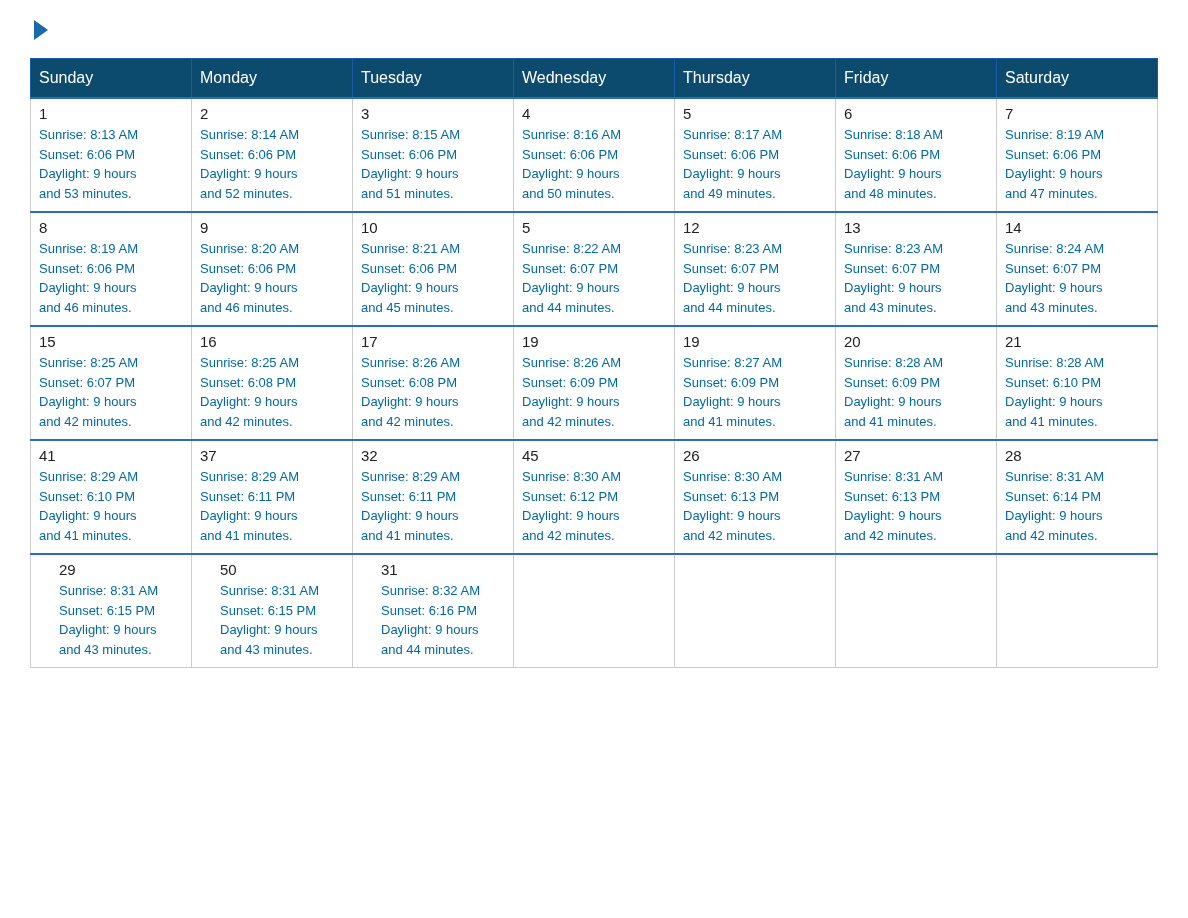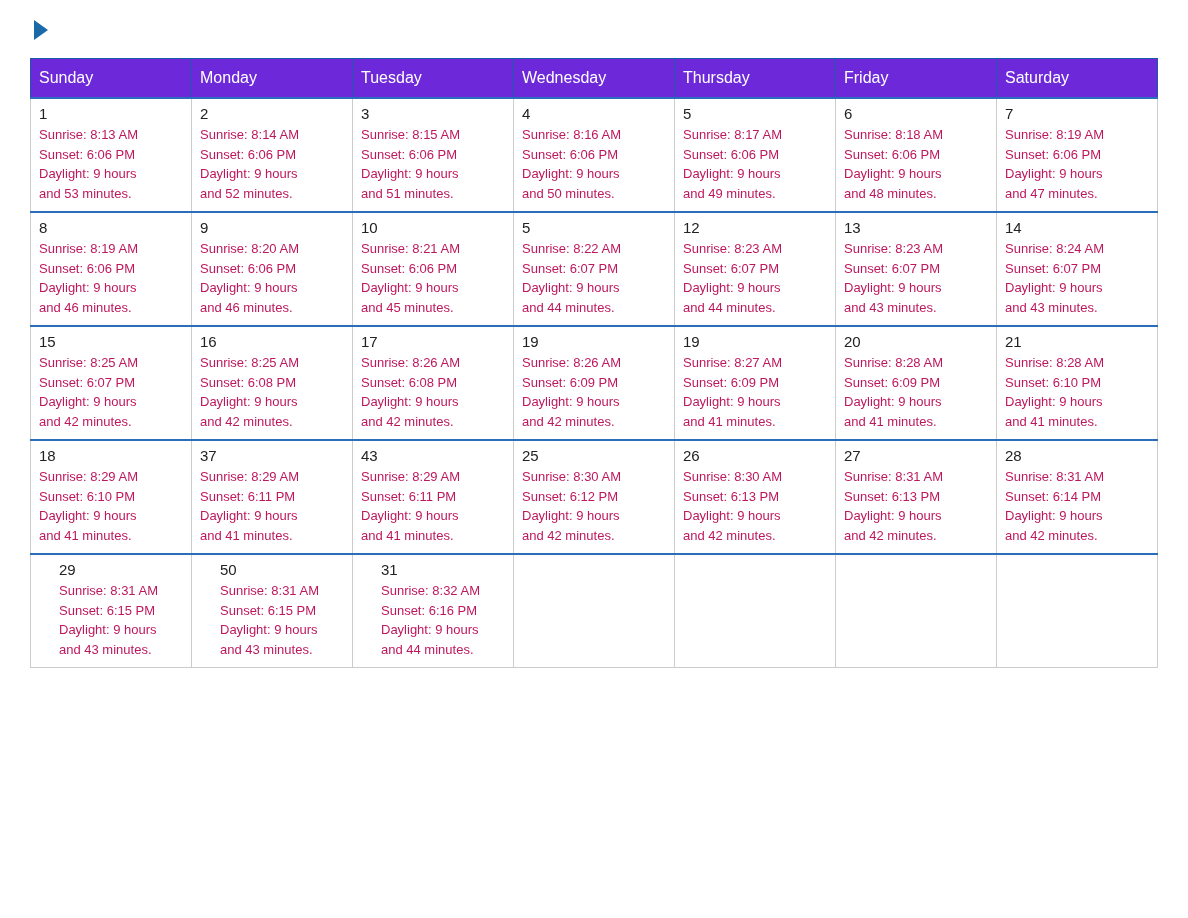--- a/index.html
+++ b/index.html
@@ -30,21 +30,21 @@
       font-size: 22px;
       color: #444;
       margin-top: 4px;
     }
     .calendar-table {
       width: 100%;
       border-collapse: collapse;
       table-layout: fixed;
     }
     .calendar-table thead th {
-      background-color: #6d28d9;
+      background-color: #0c4a6e;
       color: #fff;
       font-size: 16px;
       font-weight: normal;
       padding: 10px 8px;
       text-align: left;
       border: 1px solid #1a5aaa;
     }
     .calendar-table tbody td {
       vertical-align: top;
       padding: 6px 8px 8px 8px;
@@ -64,21 +64,21 @@
     }
     .day-number {
       font-size: 15px;
       font-weight: normal;
       display: block;
       margin-bottom: 3px;
     }
     .day-info {
       font-size: 13px;
       line-height: 1.5;
-      color: #be185d;
+      color: #0369a1;
     }
     .empty-cell {
       background: #fff;
     }
     .logo-block {
       display: flex;
       flex-direction: column;
       line-height: 1.1;
     }
     .logo-line1 {
@@ -219,33 +219,33 @@
           <span class="day-number">20</span>
           <div class="day-info">Sunrise: 8:28 AM<br>Sunset: 6:09 PM<br>Daylight: 9 hours<br>and 41 minutes.</div>
         </td>
         <td>
           <span class="day-number">21</span>
           <div class="day-info">Sunrise: 8:28 AM<br>Sunset: 6:10 PM<br>Daylight: 9 hours<br>and 41 minutes.</div>
         </td>
       </tr>
       <tr>
         <td>
-          <span class="day-number">18</span>
+          <span class="day-number">41</span>
           <div class="day-info">Sunrise: 8:29 AM<br>Sunset: 6:10 PM<br>Daylight: 9 hours<br>and 41 minutes.</div>
         </td>
         <td>
           <span class="day-number">37</span>
           <div class="day-info">Sunrise: 8:29 AM<br>Sunset: 6:11 PM<br>Daylight: 9 hours<br>and 41 minutes.</div>
         </td>
         <td>
-          <span class="day-number">43</span>
+          <span class="day-number">32</span>
           <div class="day-info">Sunrise: 8:29 AM<br>Sunset: 6:11 PM<br>Daylight: 9 hours<br>and 41 minutes.</div>
         </td>
         <td>
-          <span class="day-number">25</span>
+          <span class="day-number">45</span>
           <div class="day-info">Sunrise: 8:30 AM<br>Sunset: 6:12 PM<br>Daylight: 9 hours<br>and 42 minutes.</div>
         </td>
         <td>
           <span class="day-number">26</span>
           <div class="day-info">Sunrise: 8:30 AM<br>Sunset: 6:13 PM<br>Daylight: 9 hours<br>and 42 minutes.</div>
         </td>
         <td>
           <span class="day-number">27</span>
           <div class="day-info">Sunrise: 8:31 AM<br>Sunset: 6:13 PM<br>Daylight: 9 hours<br>and 42 minutes.</div>
         </td>

